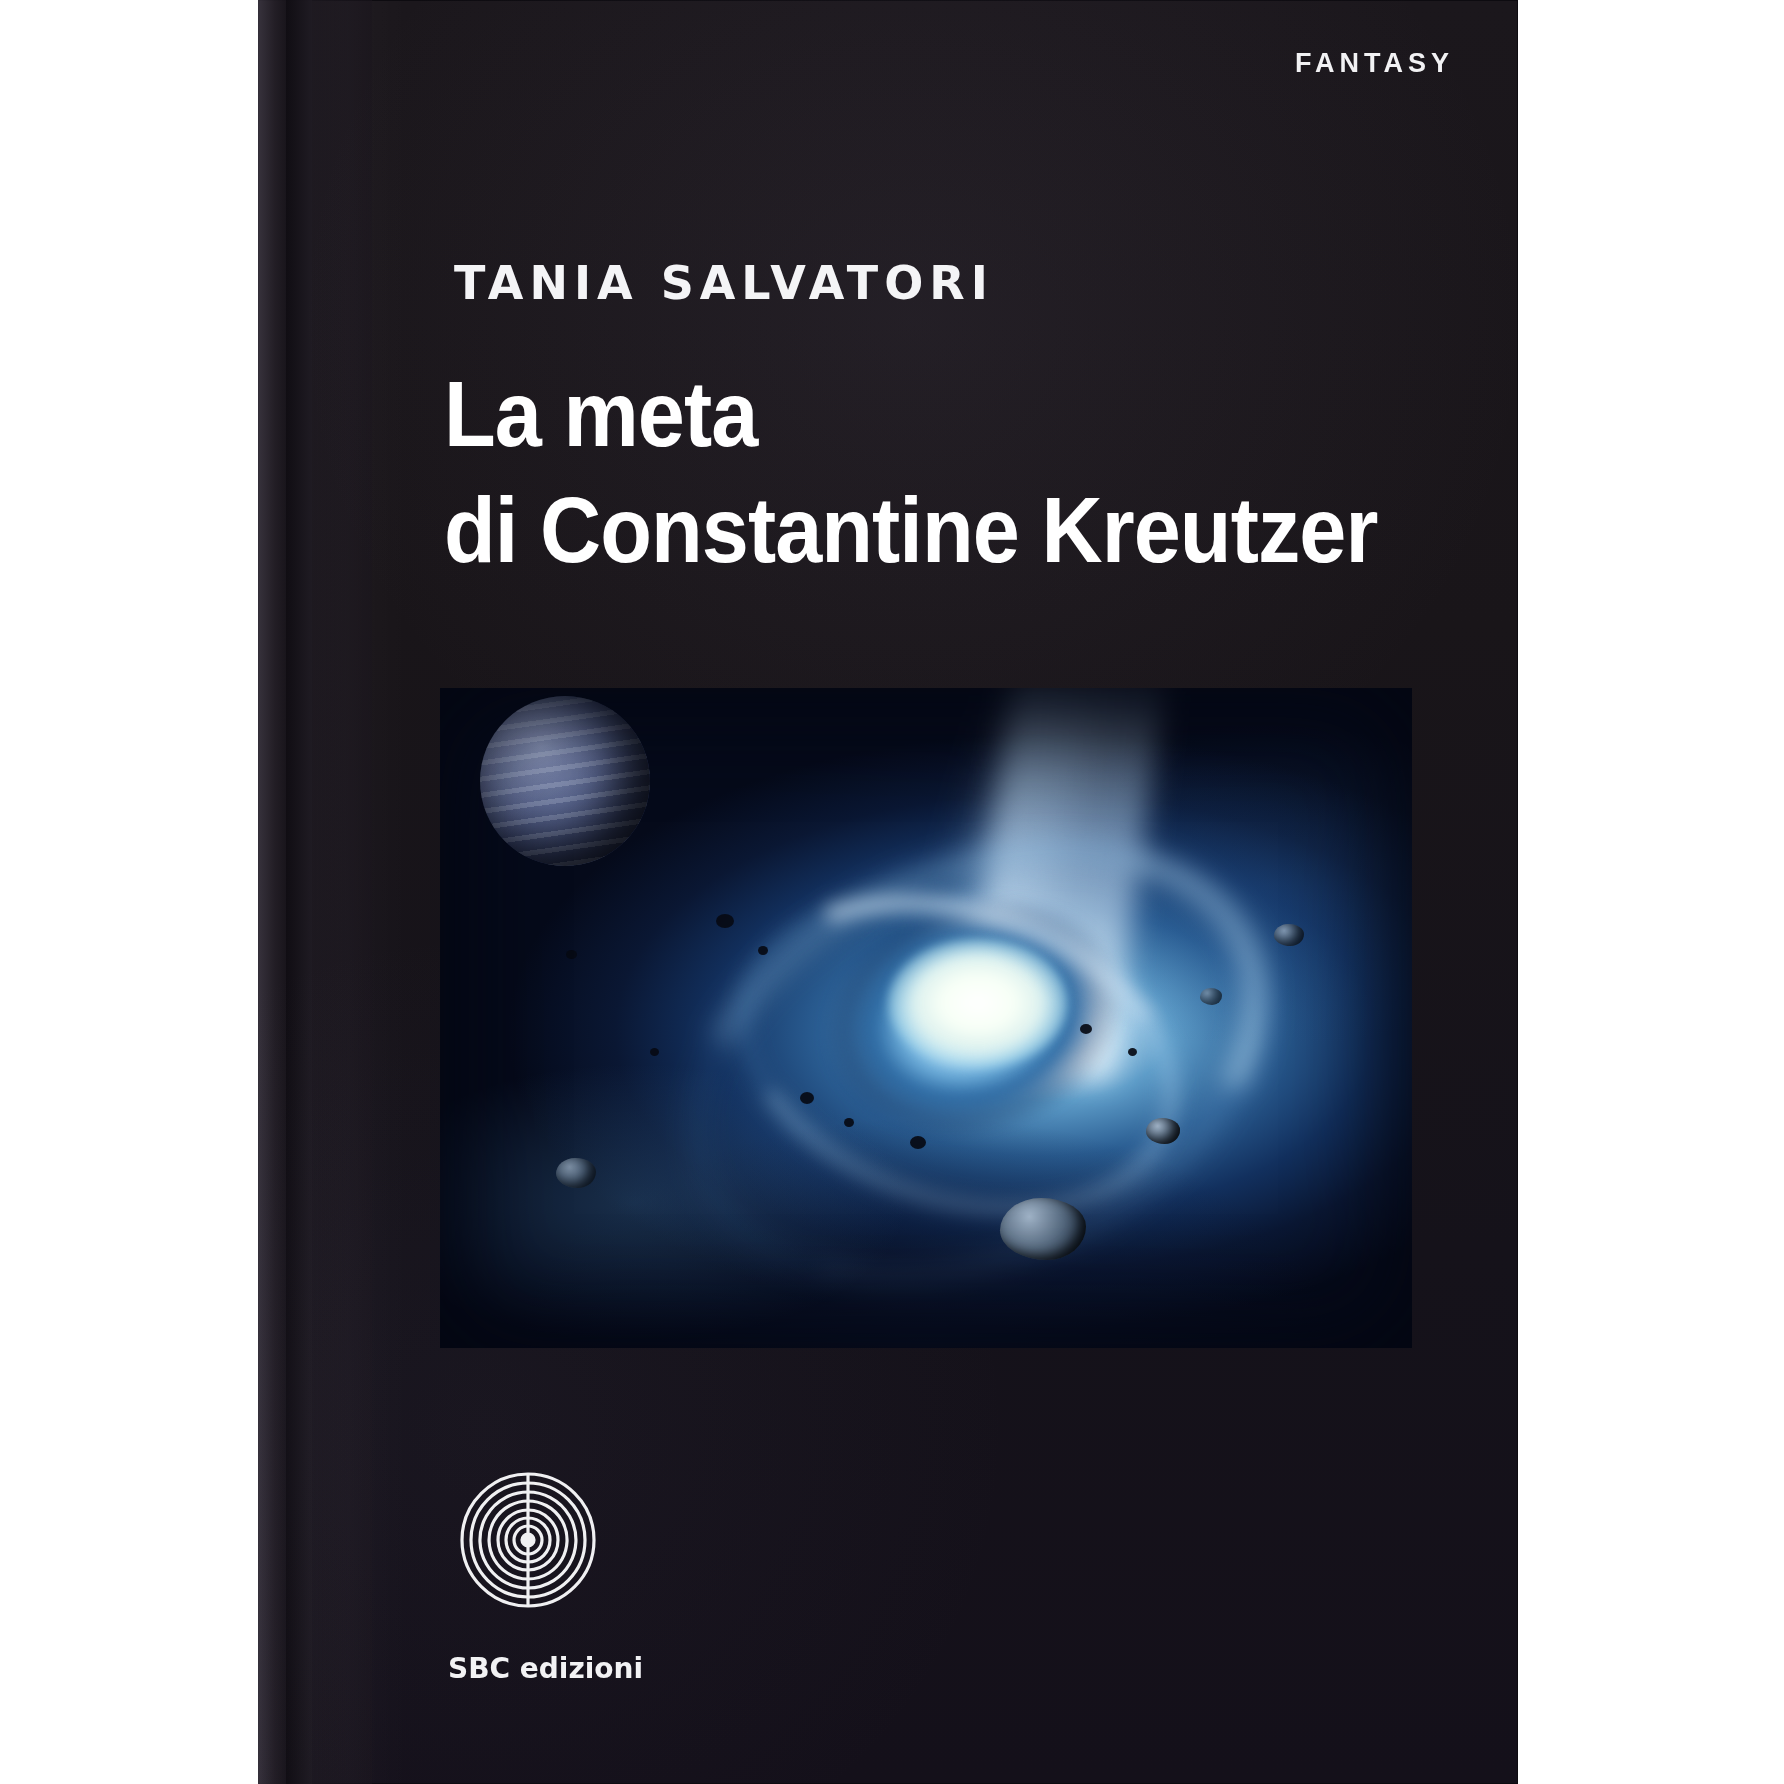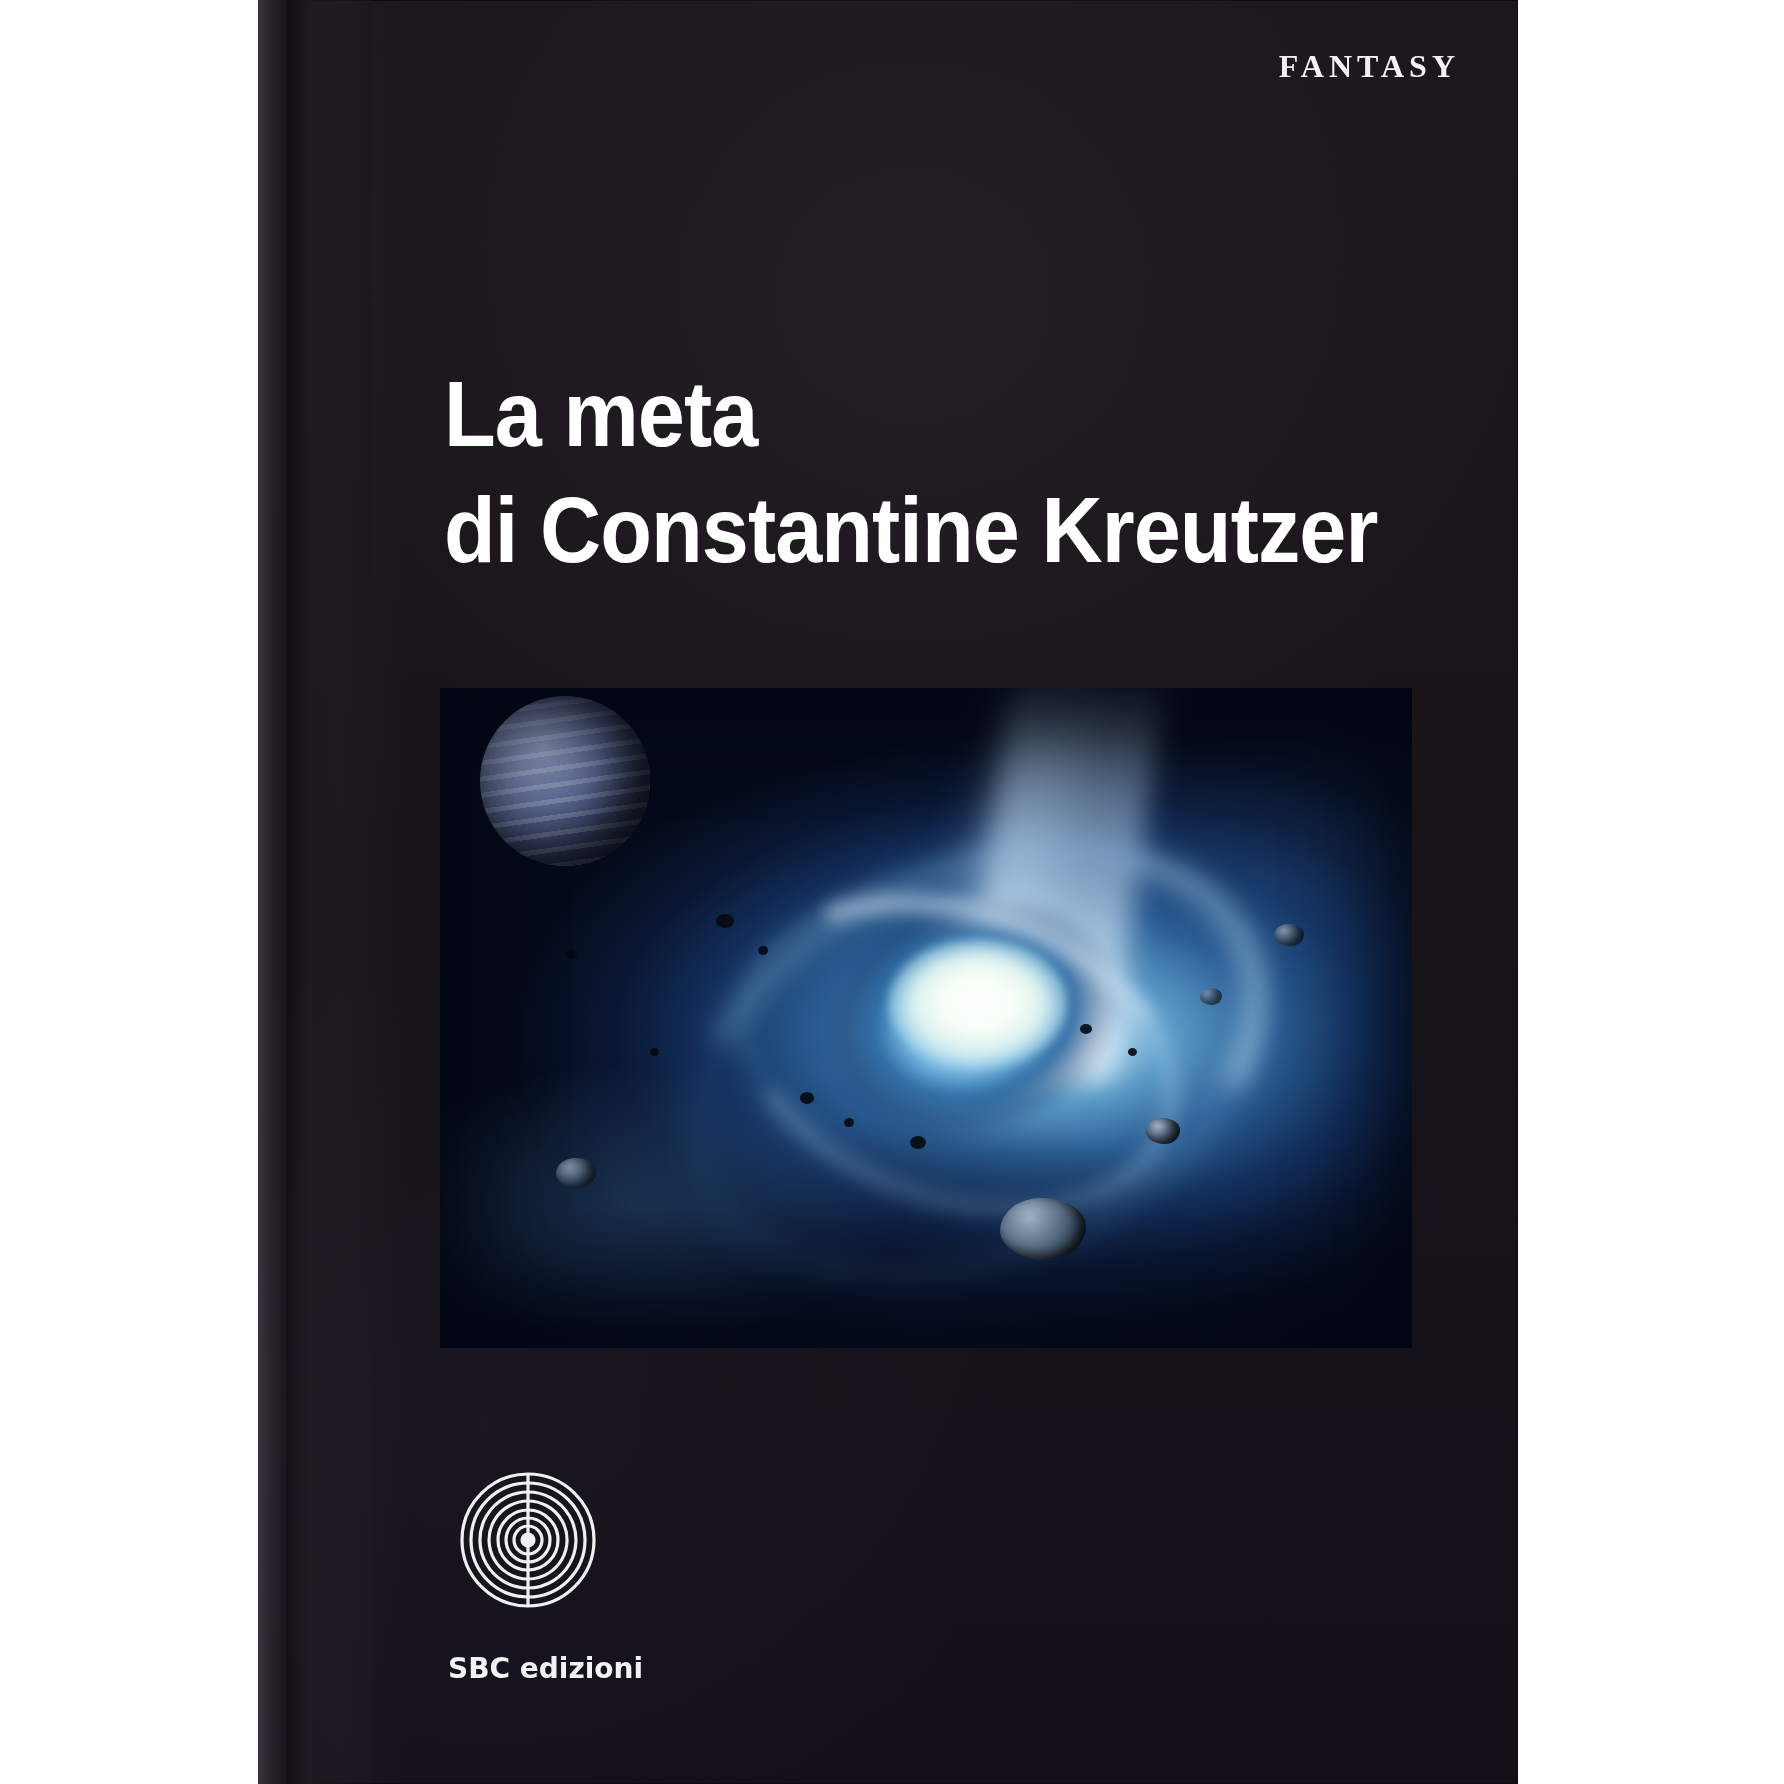--- a/index.html
+++ b/index.html
@@ -56,27 +56,27 @@
     position:absolute; inset:0;
     background:
       radial-gradient(ellipse 70% 45% at 52% 18%, rgba(120,110,140,.10), rgba(0,0,0,0) 70%),
       radial-gradient(ellipse 60% 40% at 18% 80%, rgba(90,85,110,.07), rgba(0,0,0,0) 70%);
     pointer-events:none;
   }
 
   
   .genre {
     position: absolute;
-    right: 58px;
+    right: 64px;
     top: 48px;
     color: #f2f2f4;
-    font-size: 32px;
+    font-size: 27px;
     letter-spacing: 5px;
     font-weight: bold;
-    font-family: Liberation Serif, serif;
+    font-family: Liberation Sans, sans-serif;
   }
 
   
   .author {
     position: absolute;
     left: 196px;
     top: 256px;
     color: #f4f4f6;
     font-size: 46px;
     letter-spacing: 6px;
@@ -254,20 +254,21 @@
 
   <div class="book-cover">
 
     <div class="spine-band spine-a"></div>
     <div class="spine-band spine-b"></div>
     <div class="spine-band spine-c"></div>
     <div class="tex-sheen"></div>
 
     <div class="genre">FANTASY</div>
 
+    <div class="author">TANIA SALVATORI</div>
 
     <div class="title">
       <span class="title-line title-line-1">La meta</span>
       <span class="title-line title-line-2">di Constantine Kreutzer</span>
     </div>
 
     <div class="artwork">
       <div class="jet2"></div>
       <div class="jet"></div>
       <div class="disc-arm"></div>

